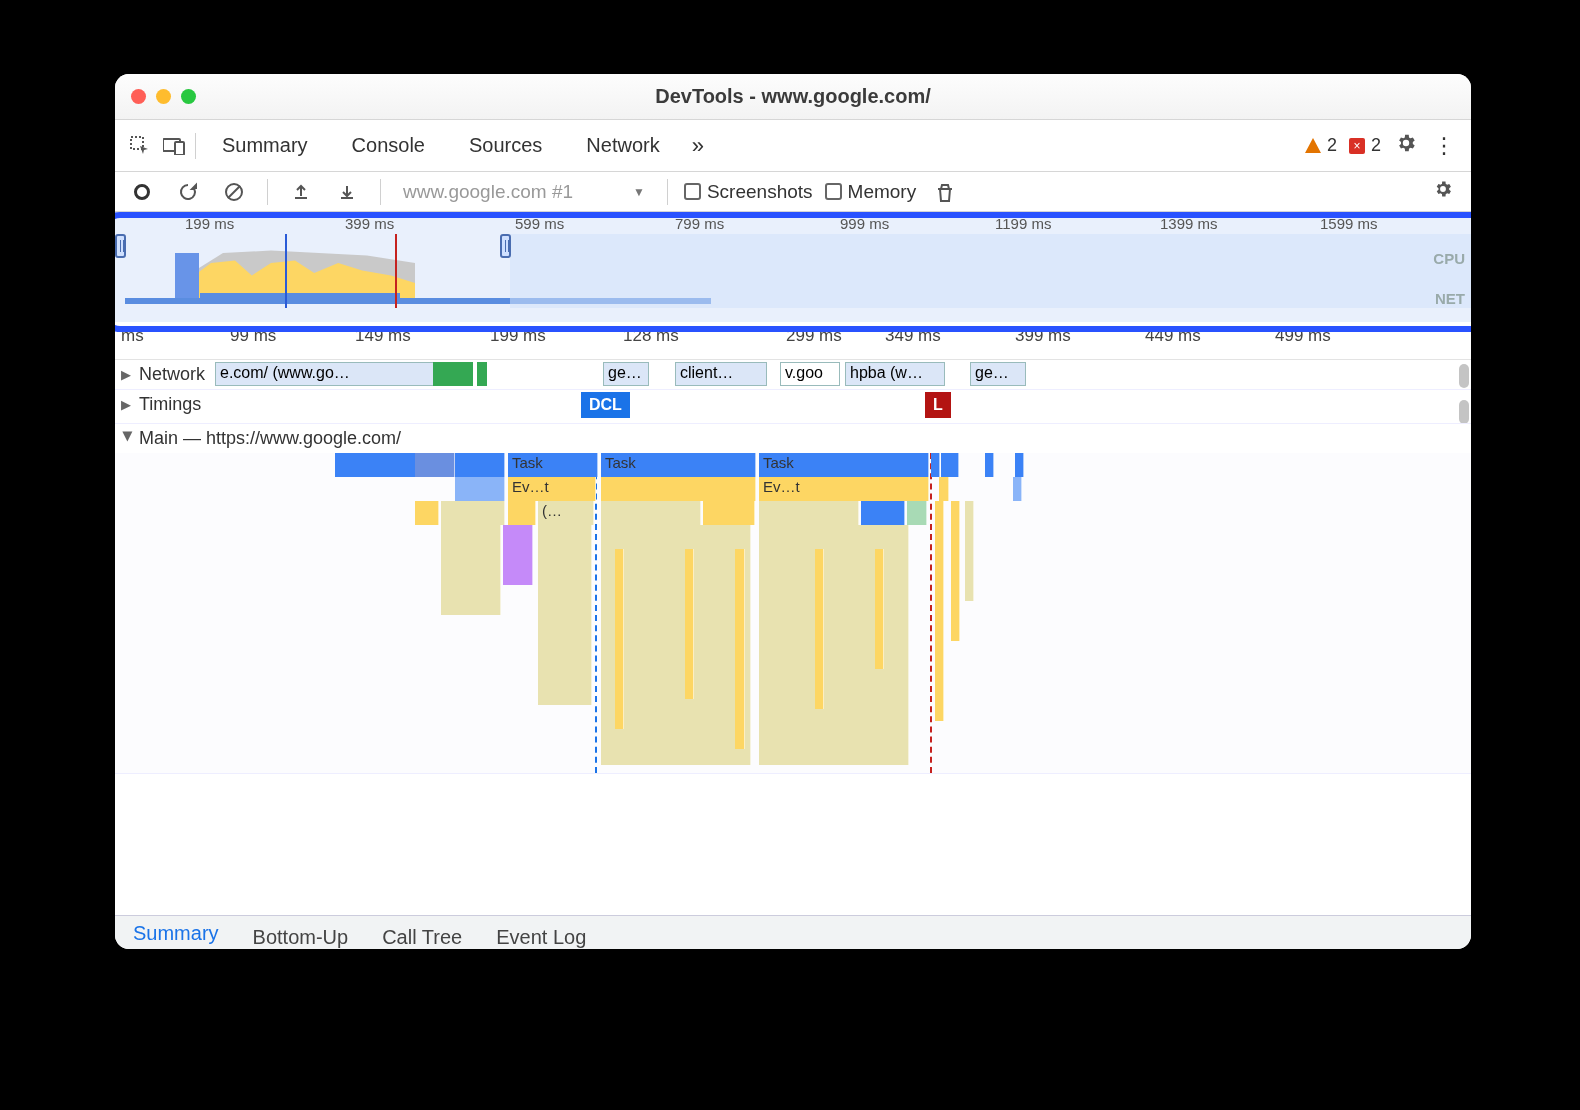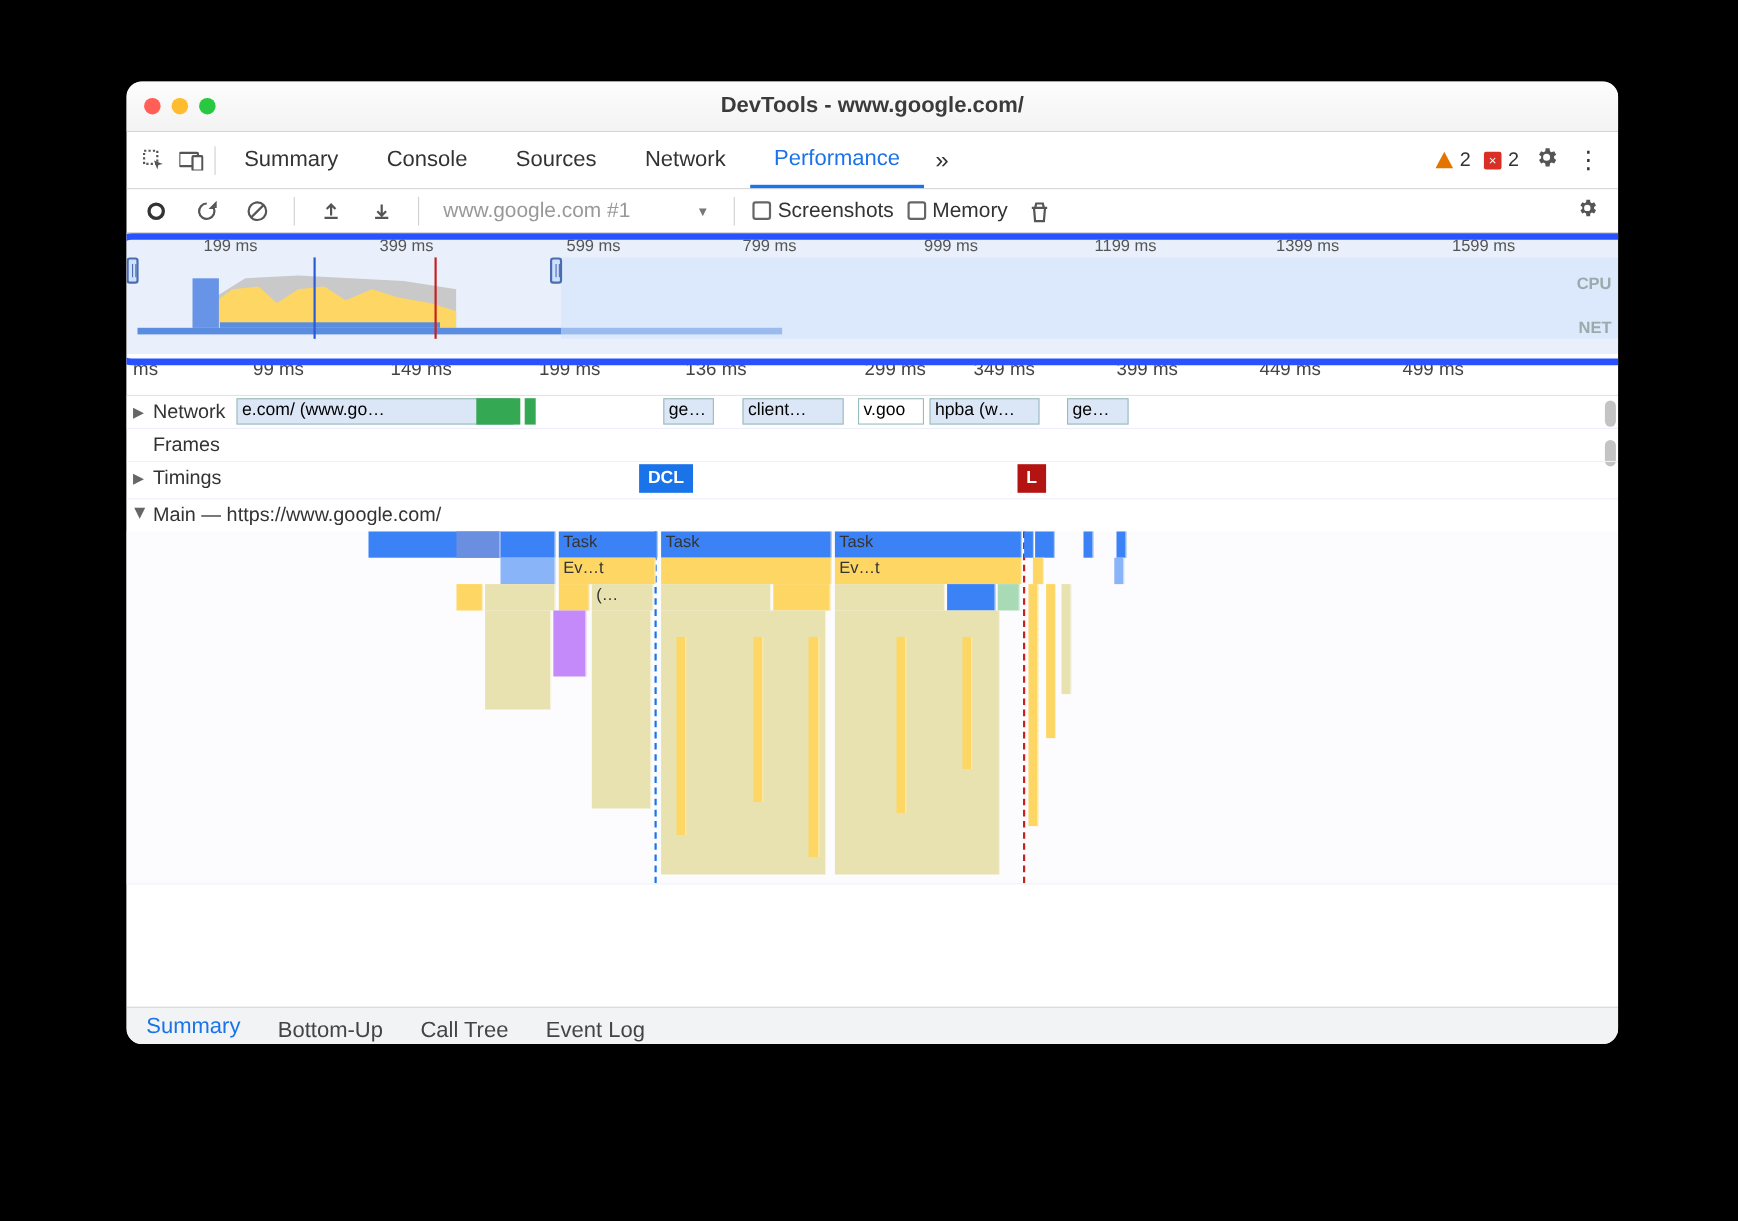--- a/index.html
+++ b/index.html
@@ -124,21 +124,20 @@
       <svg width="22" height="18" viewBox="0 0 22 18">
           <rect x="0" y="2" width="17" height="12" rx="1" fill="none" stroke="#555" stroke-width="2"></rect>
           <rect x="12" y="5" width="9" height="13" rx="1" fill="#fff" stroke="#555" stroke-width="2"></rect>
         </svg>
     </div>
     <div class="sep"></div>
     <div class="tab">Summary</div>
     <div class="tab">Console</div>
     <div class="tab">Sources</div>
     <div class="tab">Network</div>
-    <div class="tab active">Performance</div>
     <div class="more">»</div>
     <div class="spacer"></div>
     <div class="bubble">
       <span class="warn-ico"></span>
       <span>2</span>
     </div>
     <div class="bubble">
       <span class="err-ico">×</span>
       <span>2</span>
     </div>
@@ -230,21 +229,21 @@
     </div>
     <span class="side-lbl" style="top:38px">CPU</span>
     <span class="side-lbl" style="top:78px">NET</span>
   </div>
 
   <div class="ruler2">
     <span class="r2tick" style="left:6px">ms</span>
     <span class="r2tick" style="left:115px">99 ms</span>
     <span class="r2tick" style="left:240px">149 ms</span>
     <span class="r2tick" style="left:375px">199 ms</span>
-    <span class="r2tick" style="left:508px">136 ms</span>
+    <span class="r2tick" style="left:508px">128 ms</span>
     <span class="r2tick" style="left:671px">299 ms</span>
     <span class="r2tick" style="left:770px">349 ms</span>
     <span class="r2tick" style="left:900px">399 ms</span>
     <span class="r2tick" style="left:1030px">449 ms</span>
     <span class="r2tick" style="left:1160px">499 ms</span>
   </div>
 
   <div class="lanes" style="height:555px;position:relative;">
     <div class="scroll-nub" style="top:4px"></div>
     <div class="scroll-nub" style="top:40px"></div>
@@ -257,26 +256,20 @@
       <div class="net-chip" style="left:100px;width:252px">e.com/ (www.go…</div>
       <div class="net-green" style="left:318px;width:40px"></div>
       <div class="net-green" style="left:362px;width:10px"></div>
       <div class="net-chip" style="left:488px;width:46px">ge…</div>
       <div class="net-chip" style="left:560px;width:92px">client…</div>
       <div class="net-chip" style="left:665px;width:60px;background:#fff">v.goo</div>
       <div class="net-chip" style="left:730px;width:100px">hpba (w…</div>
       <div class="net-chip" style="left:855px;width:56px">ge…</div>
     </div>
 
-    <div class="lane frames-lane">
-      <div class="lane-head">
-          <span style="width:14px"></span>
-          <span>Frames</span>
-        </div>
-    </div>
 
     <div class="lane timings-lane">
       <div class="lane-head" style="position:absolute;">
           <span class="disclose">▶</span>
           <span>Timings</span>
         </div>
       <div class="marker dcl" style="left:466px">DCL</div>
       <div class="marker lmark" style="left:810px">L</div>
     </div>
 

